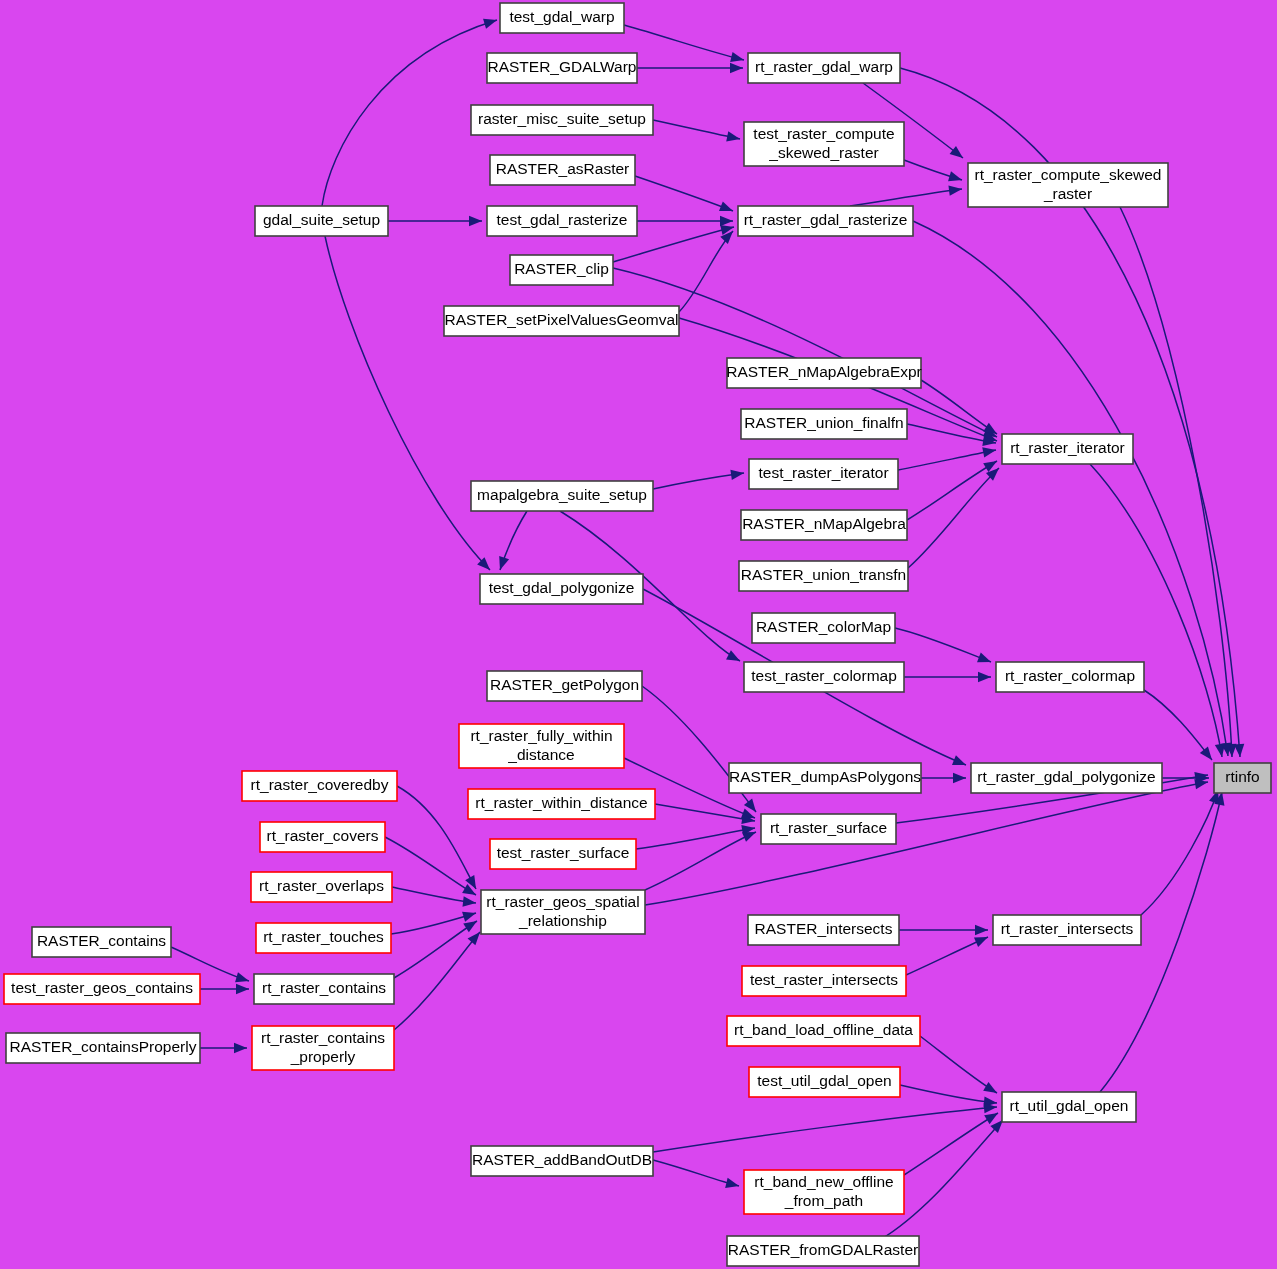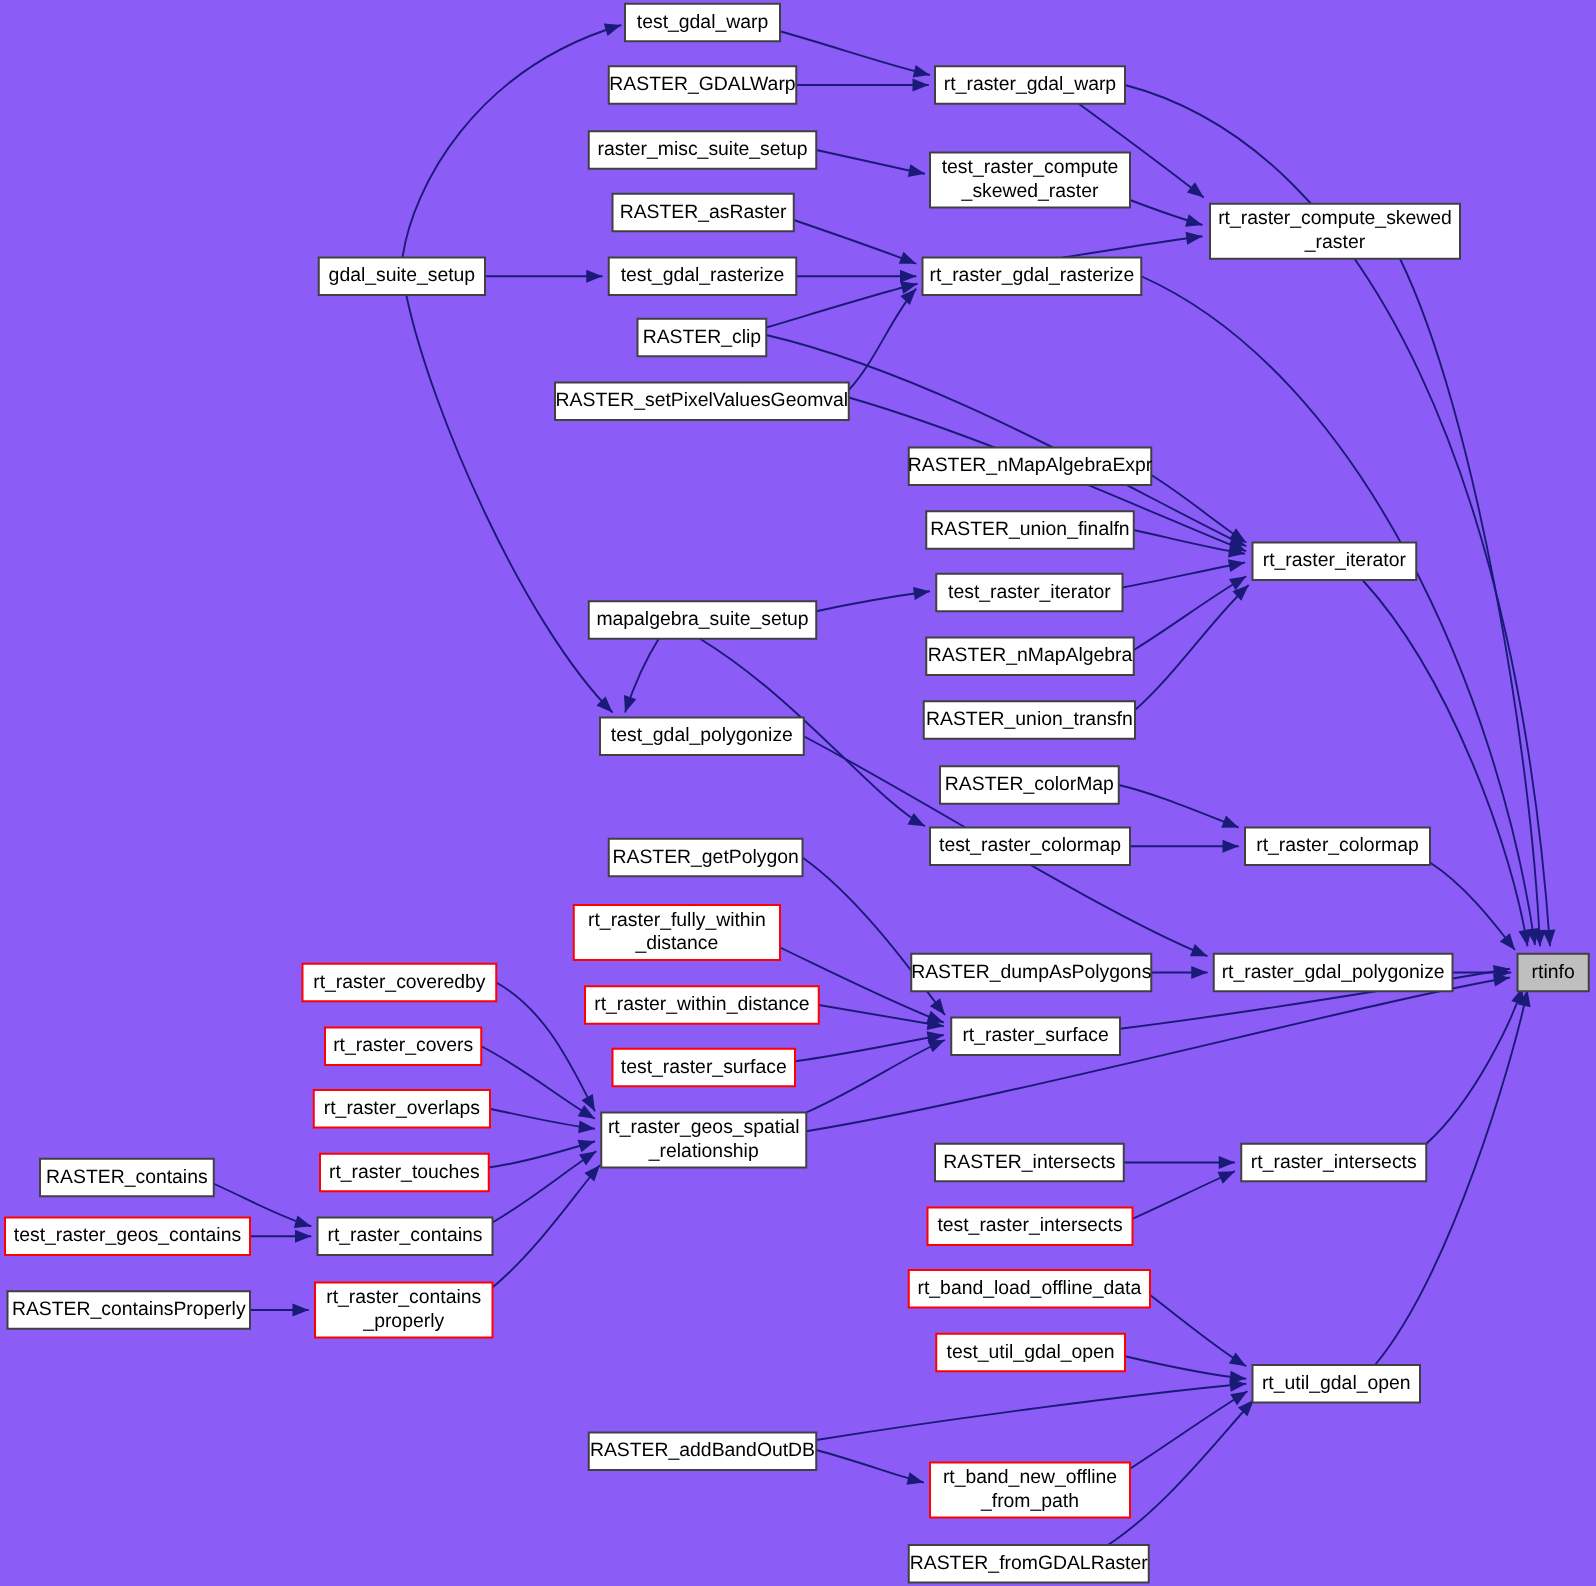--- a/index.html
+++ b/index.html
@@ -4,21 +4,21 @@
 <style>
   html, body {
     margin: 0;
     padding: 0;
     background: #ffffff;
   }
   #graph-root {
     position: relative;
     width: 1277px;
     height: 1269px;
-    background: #8b5cf6;
+    background: #d946ef;
     font-family: "Liberation Sans", sans-serif;
   }
   svg#callgraph {
     display: block;
     width: 1277px;
     height: 1269px;
   }
   .node-box {
     fill: #ffffff;
     stroke: #404040;

